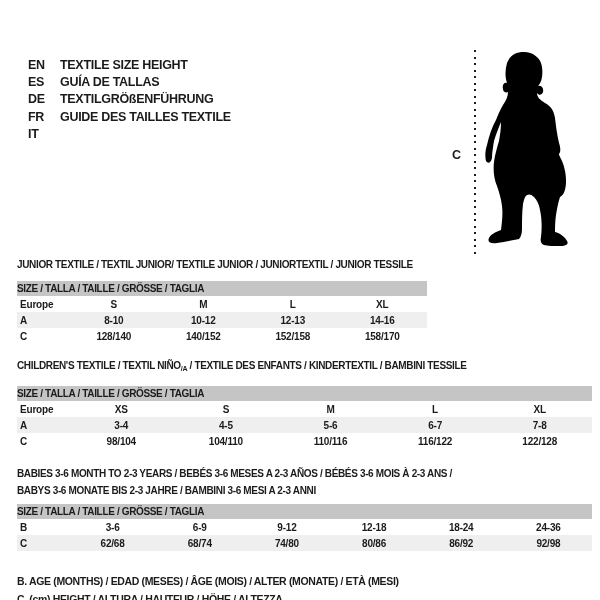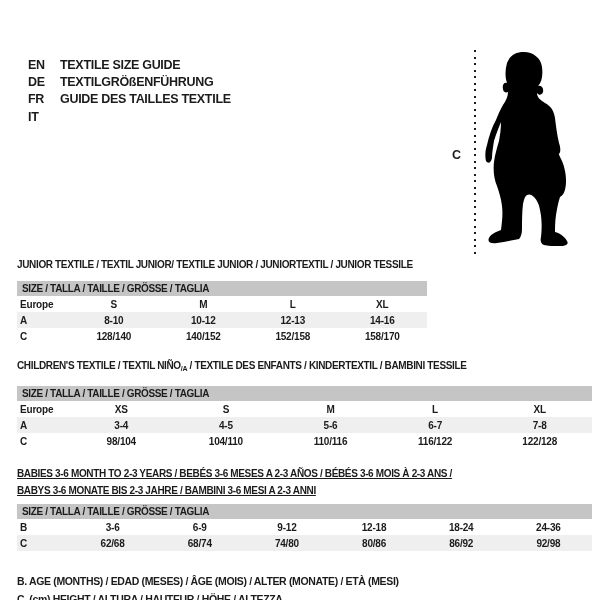--- a/index.html
+++ b/index.html
@@ -28,31 +28,31 @@
     background: repeating-linear-gradient(to bottom,
       #1b1b1b 0px, #1b1b1b 2px, transparent 2px, transparent 6.5px);
   }
   .height-label { position: absolute; left: 452px; top: 106px; font-size: 12.5px; }
   .baby { position: absolute; left: 480px; top: 8px; width: 90px; height: 200px; }
 
   
   .section-title { position: absolute; font-size: 10px; letter-spacing: -0.35px; white-space: nowrap; }
   #junior-title   { left: 17px; top: 217px; }
   #children-title { left: 17px; top: 318px; }
-  #babies-title   { left: 17px; top: 423px; line-height: 17px; text-decoration: underline; }
+  #babies-title   { left: 17px; top: 423px; line-height: 17px; }
   .title-sub { font-size: 7px; vertical-align: -2px; }
 
   
   .size-table { position: absolute; left: 17px; }
   #junior-table   { top: 239px; width: 410px; }
   #children-table { top: 344px; width: 575px; }
   #babies-table   { top: 462px; width: 575px; }
   .size-bar {
     height: 15px; background: #c5c5c5;
-    font-size: 10px; line-height: 15px; padding-left: 5px; letter-spacing: -0.35px;
+    font-size: 10px; line-height: 15px; letter-spacing: -0.35px;
     white-space: nowrap; overflow: hidden;
   }
   .size-table table { width: 100%; border-collapse: collapse; table-layout: fixed; }
   .size-table td {
     height: 16px; font-size: 10px; font-weight: 700;
     text-align: center; letter-spacing: -0.2px; white-space: nowrap;
   }
   .size-table td.rowlabel { width: 52px; text-align: left; padding-left: 3px; }
   .size-table tr.alt { background: #efefef; }
 
@@ -61,21 +61,25 @@
   .legend-line { font-size: 10.5px; line-height: 17.6px; letter-spacing: -0.35px; white-space: nowrap; }
 </style>
 </head>
 <body>
 
 <div class="page">
 
   <div class="lang-list">
     <div class="lang-row">
       <span class="lang-code">EN</span>
-      <span class="lang-title">TEXTILE SIZE GUIDE</span>
+      <span class="lang-title">TEXTILE SIZE HEIGHT</span>
+    </div>
+    <div class="lang-row">
+      <span class="lang-code">ES</span>
+      <span class="lang-title">GUÍA DE TALLAS</span>
     </div>
     <div class="lang-row">
       <span class="lang-code">DE</span>
       <span class="lang-title">TEXTILGRÖßENFÜHRUNG</span>
     </div>
     <div class="lang-row">
       <span class="lang-code">FR</span>
       <span class="lang-title">GUIDE DES TAILLES TEXTILE</span>
     </div>
     <div class="lang-row">

